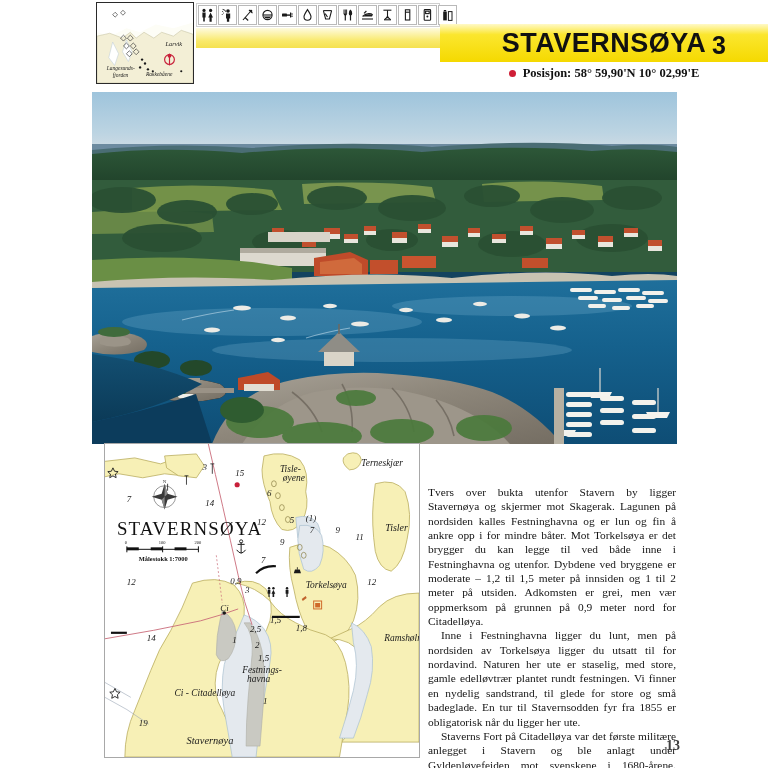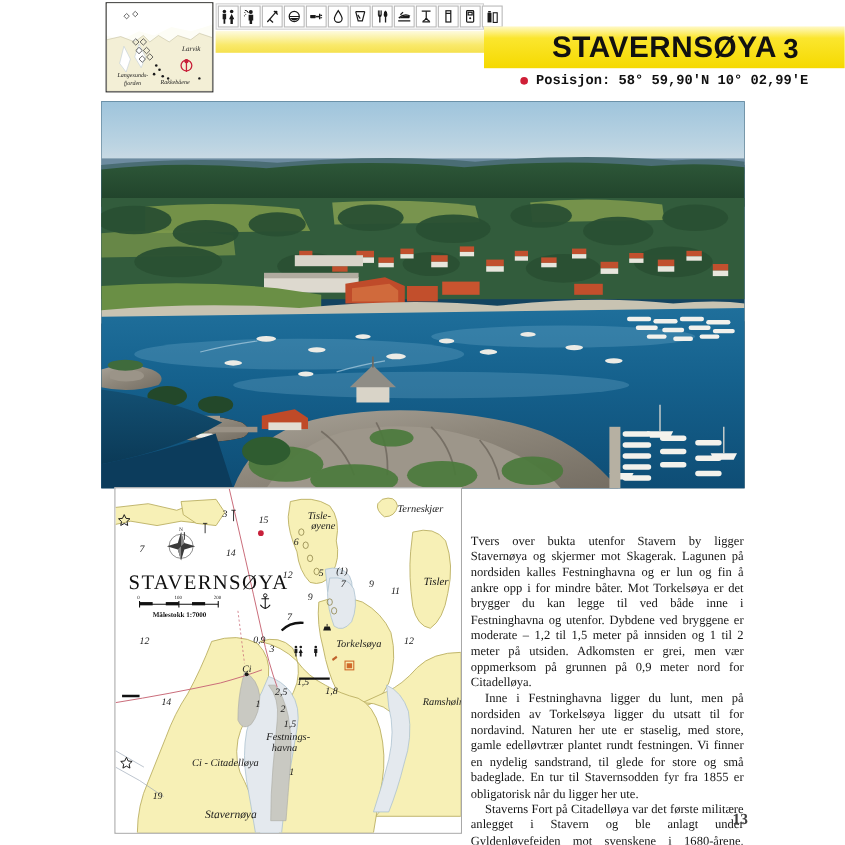--- a/index.html
+++ b/index.html
@@ -99,21 +99,21 @@
     justify-content: center;
     gap: 7px;
   }
   #position-bullet {
     width: 7px; height: 7px;
     border-radius: 50%;
     background: #cf1f37;
     flex: 0 0 auto;
   }
   #position-text {
-    font-family: Liberation Mono, monospace;
+    font-family: Liberation Serif, serif;
     font-weight: bold;
     font-size: 12.5px;
     color: #111;
     white-space: nowrap;
   }
 
   
   #aerial-photo {
     position: absolute;
     left: 92px; top: 92px;

